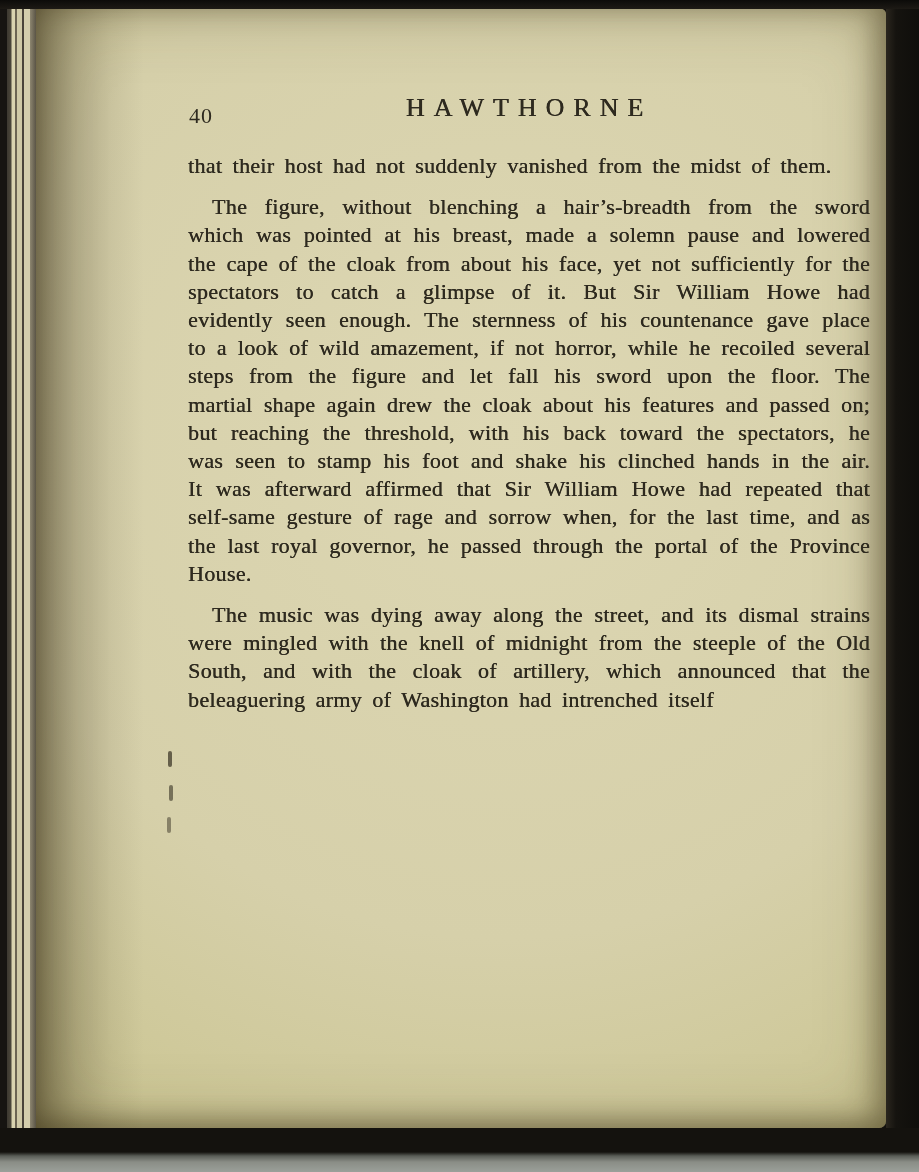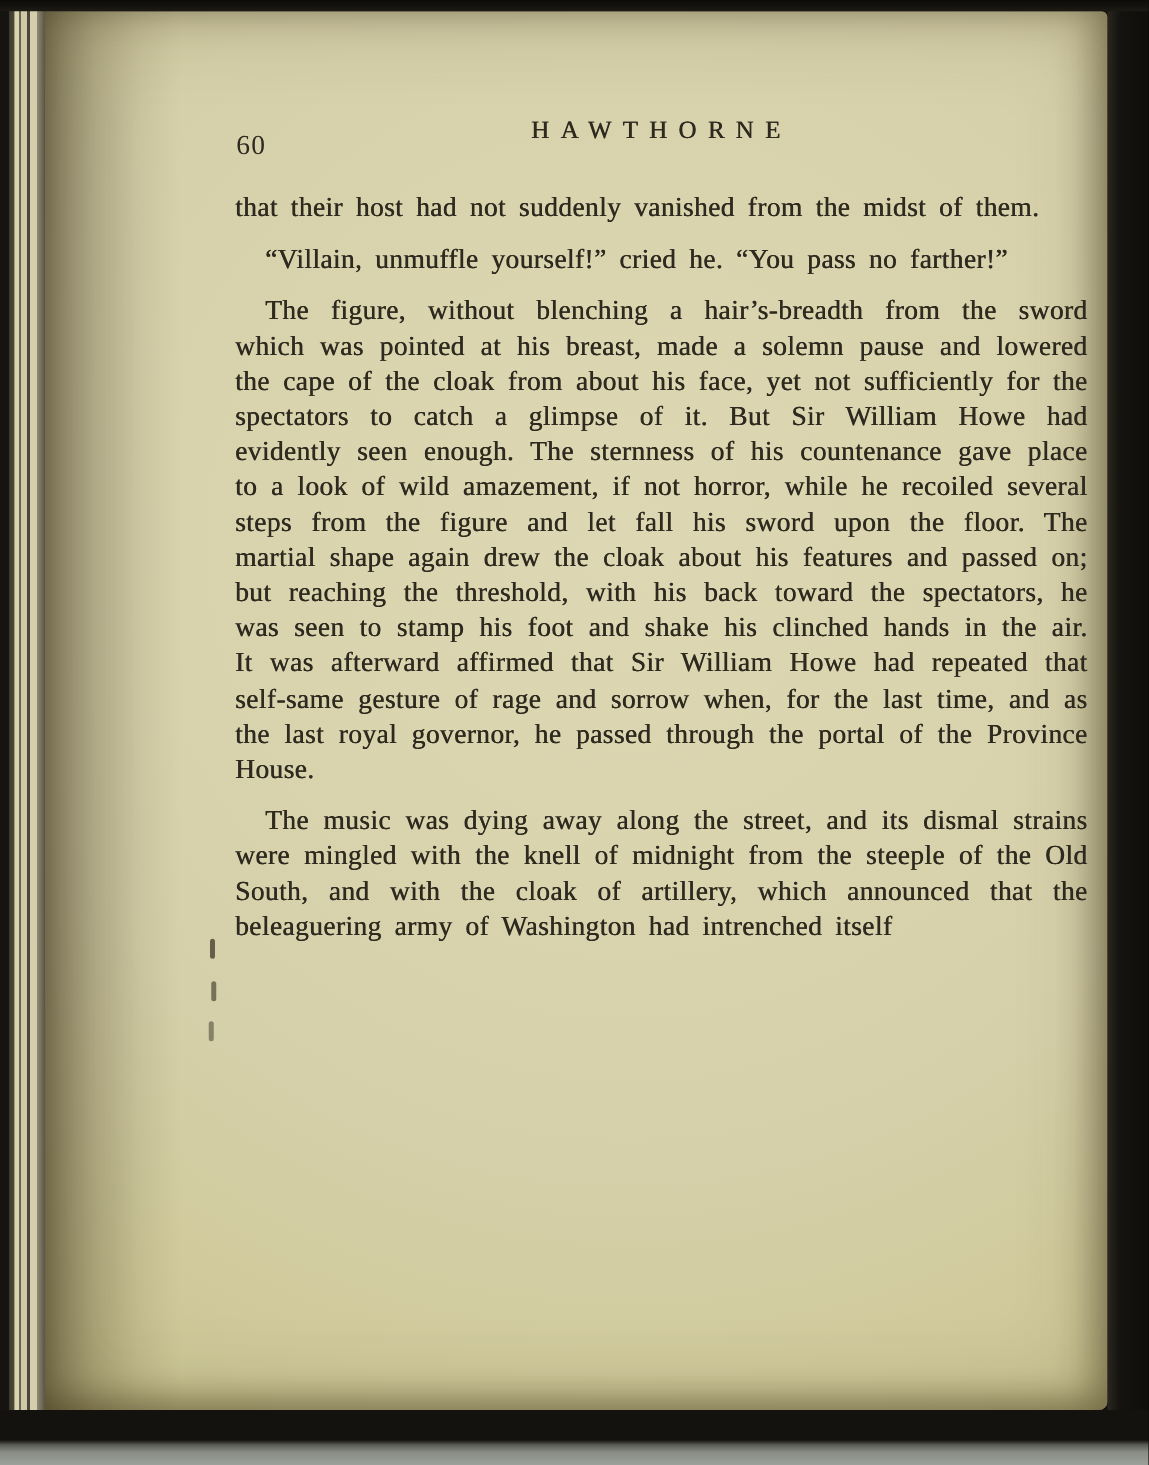--- a/index.html
+++ b/index.html
@@ -80,21 +80,21 @@
     height: 38px;
   }
   .folio {
     position: absolute; left: 14px; bottom: 2px;
     font-size: 22px;
     letter-spacing: 1px;
   }
   .running-head {
     display: block;
     text-align: center;
-    font-size: 20px;
+    font-size: 26px;
     letter-spacing: 9px;
     text-shadow: 0.4px 0 0 currentColor;
   }
   .body {
     margin-top: 21px;
     font-size: 22px;
     line-height: 28.2px;
     letter-spacing: 0.3px;
     word-spacing: 4.5px;
     text-shadow: 0.35px 0 0 currentColor;
@@ -125,25 +125,24 @@
   <div class="edge-left"></div>
   <div class="edge-right"></div>
   <div class="edge-bottom"></div>
 
   <div class="page">
     <div class="gutter-shadow"></div>
     <div class="binding-marks"></div>
 
     <div class="text-col">
       <div class="page-head">
-        <span class="folio">60</span>
+        <span class="folio">40</span>
         <span class="running-head">HAWTHORNE</span>
       </div>
 
       <div class="body">
         <p class="para">that their host had not suddenly vanished from the midst of them.</p>
-        <p class="para indent">“Villain, unmuffle yourself!” cried he.  “You pass no farther!”</p>
         <p class="para indent">The figure, without blenching a hair’s-breadth from the sword which was pointed at his breast, made a solemn pause and lowered the cape of the cloak from about his face, yet not sufficiently for the spectators to catch a glimpse of it.  But Sir William Howe had evidently seen enough.  The sternness of his countenance gave place to a look of wild amazement, if not horror, while he recoiled several steps from the figure and let fall his sword upon the floor.  The martial shape again drew the cloak about his features and passed on; but reaching the threshold, with his back toward the spectators, he was seen to stamp his foot and shake his clinched hands in the air.  It was afterward affirmed that Sir William Howe had repeated that self-same gesture of rage and sorrow when, for the last time, and as the last royal governor, he passed through the portal of the Province House.</p>
         <p class="para indent">The music was dying away along the street, and its dismal strains were mingled with the knell of midnight from the steeple of the Old South, and with the cloak of artillery, which announced that the beleaguering army of Washington had intrenched itself</p>
       </div>
     </div>
   </div>
 </div>
 
 </body></html>

